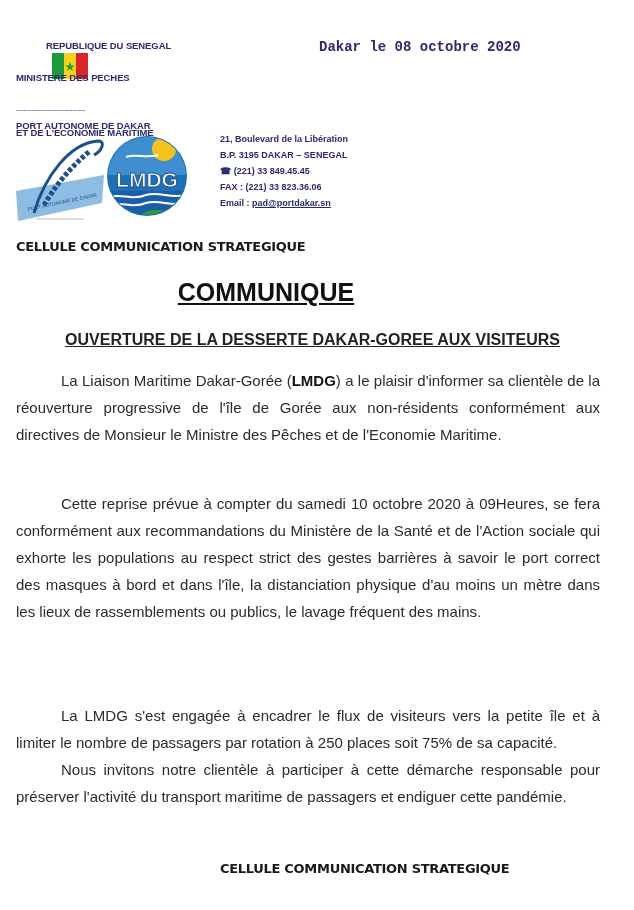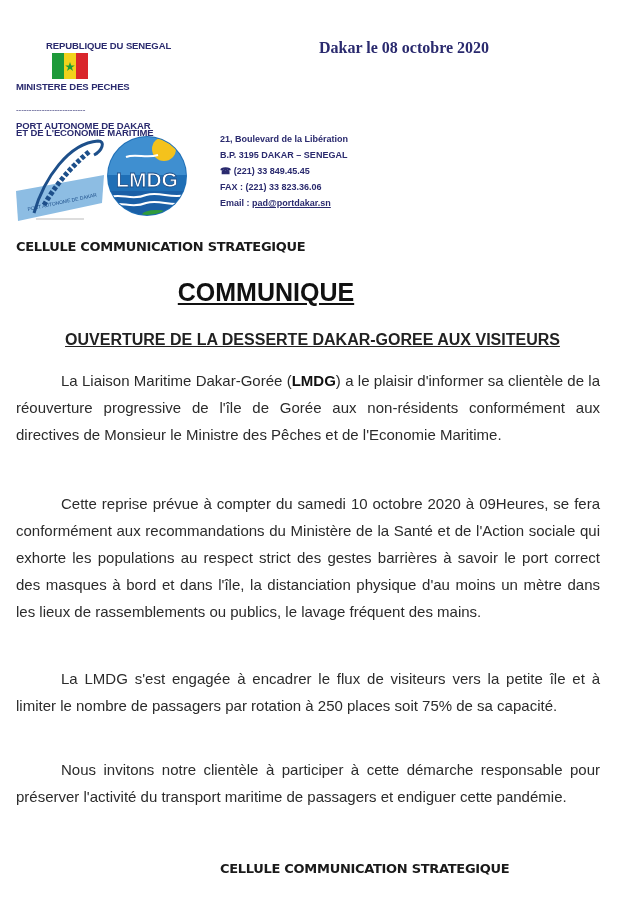--- a/index.html
+++ b/index.html
@@ -2,21 +2,21 @@
 <html><head>
 <meta charset="utf-8">
 <style>
   html, body { margin: 0; padding: 0; }
   body {
     width: 634px; height: 910px; background: #ffffff; position: relative; overflow: hidden;
     font-family: "Liberation Sans", sans-serif; color: #222;
   }
   .abs { position: absolute; }
   .hdr-small { font-family: "Liberation Sans", sans-serif; font-weight: bold; font-size: 9.5px; color: #2a2a6e; letter-spacing: -0.1px; white-space: nowrap; }
-  .date { font-family: Liberation Serif, serif; font-weight: bold; font-size: 16px; color: #2a2a6e; }
+  .date { font-family: Liberation Mono, monospace; font-weight: bold; font-size: 14px; color: #2a2a6e; }
   .addr { font-family: "Liberation Sans", sans-serif; font-weight: bold; font-size: 9px; color: #2a2a6e; line-height: 16px; white-space: nowrap; }
   .addr a { color: #2a2a6e; text-decoration: underline; }
   .cellule { font-family: "DejaVu Sans", sans-serif; font-weight: bold; font-size: 13px; color: #1a1a1a; letter-spacing: -0.3px; white-space: nowrap; }
   .title { font-family: "Liberation Sans", sans-serif; font-weight: bold; font-size: 25px; text-decoration: underline; color: #111; text-align: center; width: 532px; left: 0; }
   .subtitle { font-family: "Liberation Sans", sans-serif; font-size: 16px; font-weight: bold; text-decoration: underline; color: #222; text-align: center; width: 625px; left: 0; }
   .para { left: 16px; width: 584px; font-family: "Liberation Sans", sans-serif; font-size: 15px; line-height: 27px; color: #2b2b2b; text-align: justify; text-indent: 45px; }
   .para b { color: #111; }
   .flag { display: flex; width: 36px; height: 26px; }
   .flag span { flex: 1; }
 </style>
@@ -28,21 +28,21 @@
 <div class="abs flag" style="left:52px; top:53px;">
   <span style="background:#1e9a3a;"></span>
   <span style="background:#f2d21b; position:relative;">
     <svg width="12" height="26" style="position:absolute; left:0; top:0;" viewBox="0 0 12 26">
         <polygon points="6,9 7.2,12.4 10.8,12.4 7.9,14.5 9,17.9 6,15.8 3,17.9 4.1,14.5 1.2,12.4 4.8,12.4" fill="#1e9a3a"></polygon>
       </svg>
   </span>
   <span style="background:#d9262b;"></span>
 </div>
 
-<div class="abs hdr-small" style="left:16px; top:81px;">MINISTERE DES PECHES</div>
+<div class="abs hdr-small" style="left:16px; top:72px;">MINISTERE DES PECHES</div>
 <div class="abs hdr-small" style="left:16px; top:94px;margin-top:33px;">ET DE L'ECONOMIE MARITIME</div>
 <div class="abs hdr-small" style="left:16px; top:105px; font-weight:normal; font-size:8px;">---------------------------</div>
 <div class="abs hdr-small" style="left:16px; top:120px;">PORT AUTONOME DE DAKAR</div>
 
 <div class="abs" style="left:14px; top:133px; width:92px; height:90px;">
   <svg width="92" height="90" viewBox="0 0 92 90">
     <polygon points="2,58 90,42 88,70 4,88" fill="#8dbde3"></polygon>
     <path d="M20,80 C30,45 55,10 84,8 C92,8 88,18 80,22" fill="none" stroke="#1d4f8a" stroke-width="3"></path>
     <path d="M30,72 C40,55 55,35 76,18" fill="none" stroke="#1d4f8a" stroke-width="5" stroke-dasharray="4 2"></path>
     <text x="14" y="78" font-size="5" fill="#1d4f8a" transform="rotate(-12 14 78)" font-family="Liberation Sans, sans-serif">PORT AUTONOME DE DAKAR</text>
@@ -84,17 +84,17 @@
 <div class="abs cellule" style="left:16px; top:239px;">CELLULE COMMUNICATION STRATEGIQUE</div>
 
 <div class="abs title" style="top:278px;">COMMUNIQUE</div>
 
 <div class="abs subtitle" style="top:331px;">OUVERTURE DE LA DESSERTE DAKAR-GOREE AUX VISITEURS</div>
 
 <div class="abs para" style="top:367px;"><span>La Liaison Maritime Dakar-Gorée (</span><b>LMDG</b><span>) a le plaisir d'informer sa clientèle de la réouverture progressive de l'île de Gorée aux non-résidents conformément aux directives de Monsieur le Ministre des Pêches et de l'Economie Maritime.</span></div>
 
 <div class="abs para" style="top:490px;">Cette reprise prévue à compter du samedi 10 octobre 2020 à 09Heures, se fera conformément aux recommandations du Ministère de la Santé et de l'Action sociale qui exhorte les populations au respect strict des gestes barrières à savoir le port correct des masques à bord et dans l'île, la distanciation physique d'au moins un mètre dans les lieux de rassemblements ou publics, le lavage fréquent des mains.</div>
 
-<div class="abs para" style="top:665px;">La LMDG s'est engagée à encadrer le flux de visiteurs vers la petite île et à limiter le nombre de passagers par rotation à 250 places soit 75% de sa capacité.</div>
+<div class="abs para" style="top:702px;">La LMDG s'est engagée à encadrer le flux de visiteurs vers la petite île et à limiter le nombre de passagers par rotation à 250 places soit 75% de sa capacité.</div>
 
 <div class="abs para" style="top:756px;">Nous invitons notre clientèle à participer à cette démarche responsable pour préserver l'activité du transport maritime de passagers et endiguer cette pandémie.</div>
 
 <div class="abs cellule" style="left:220px; top:861px;">CELLULE COMMUNICATION STRATEGIQUE</div>
 
 </body></html>

